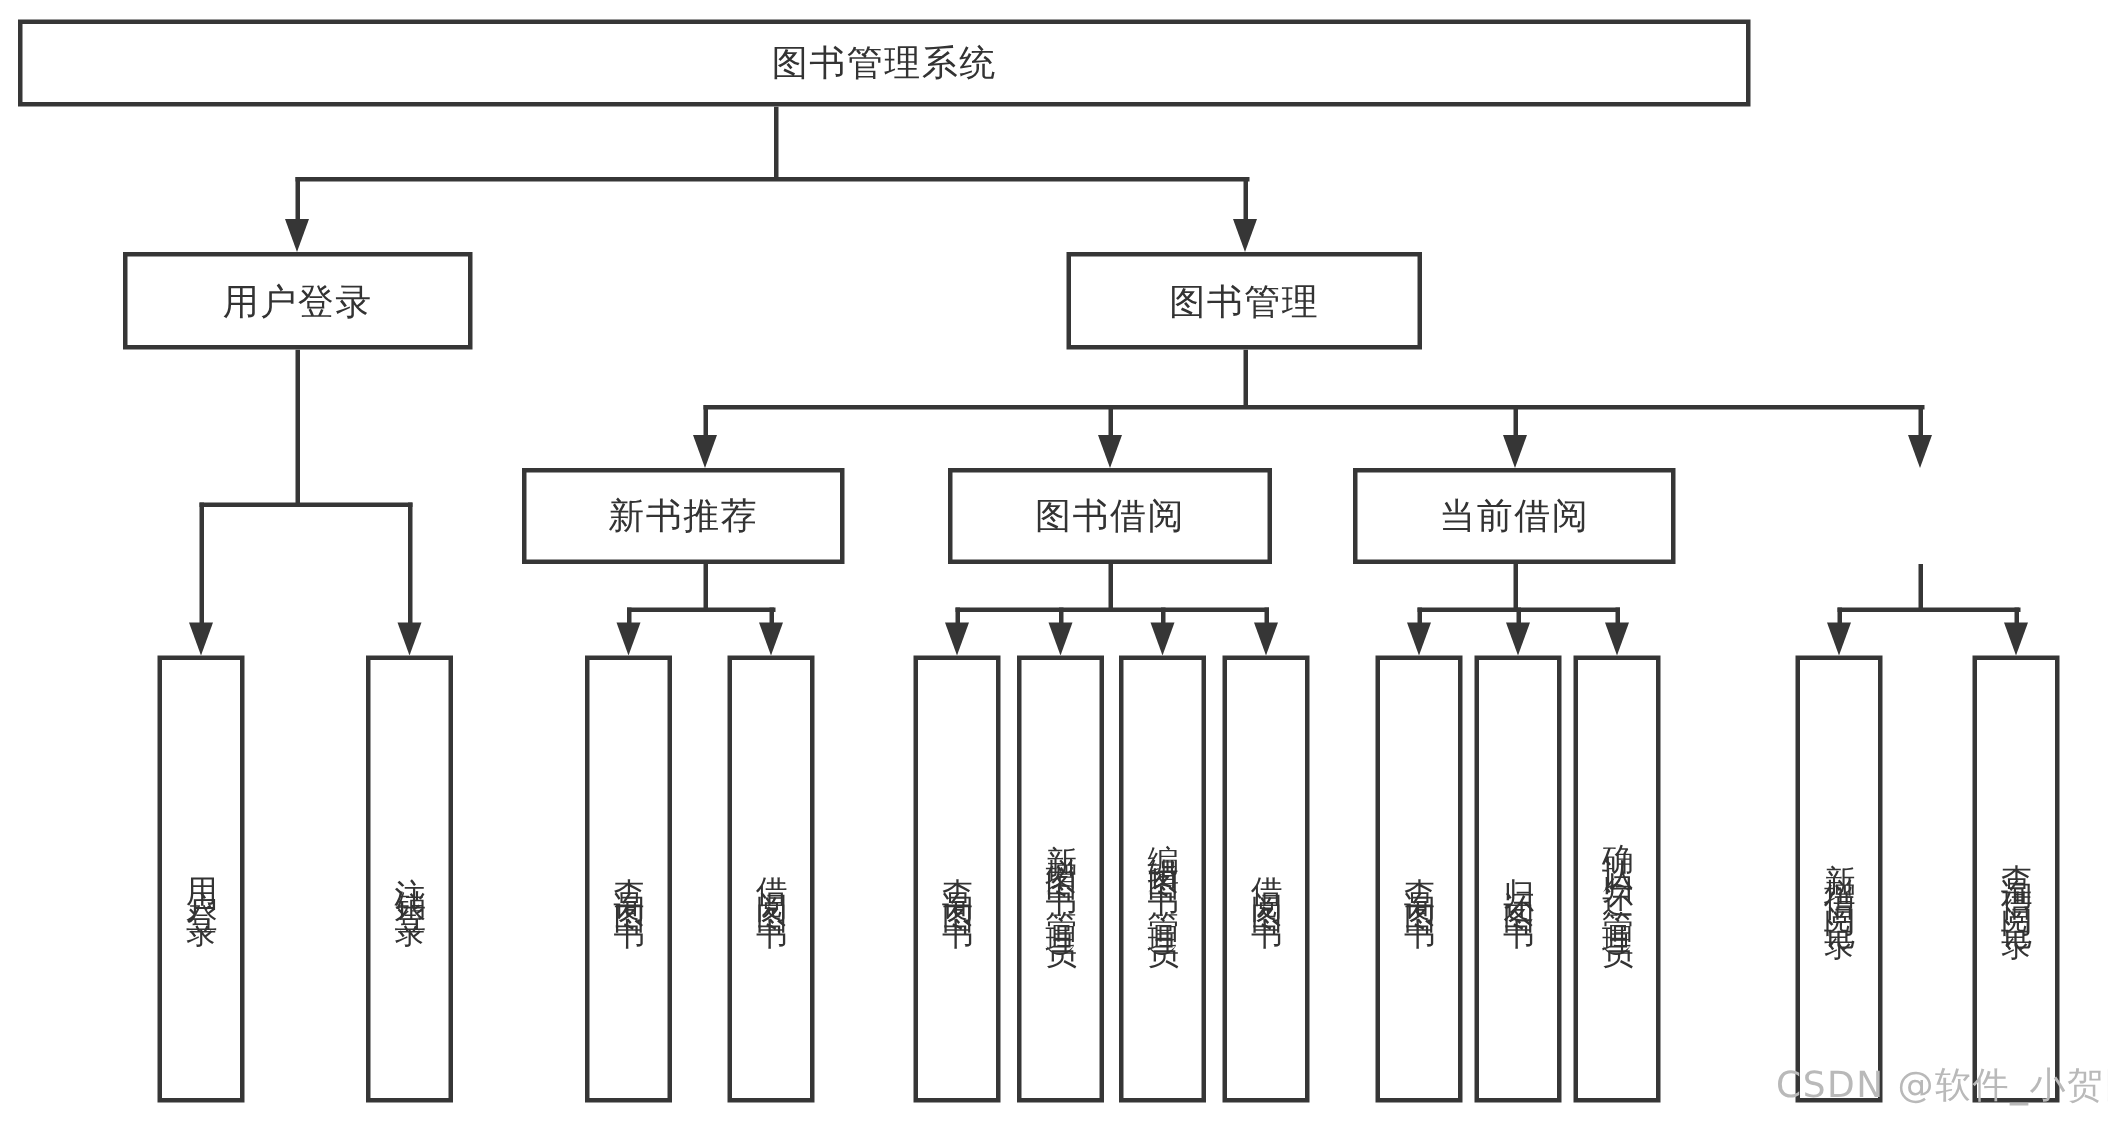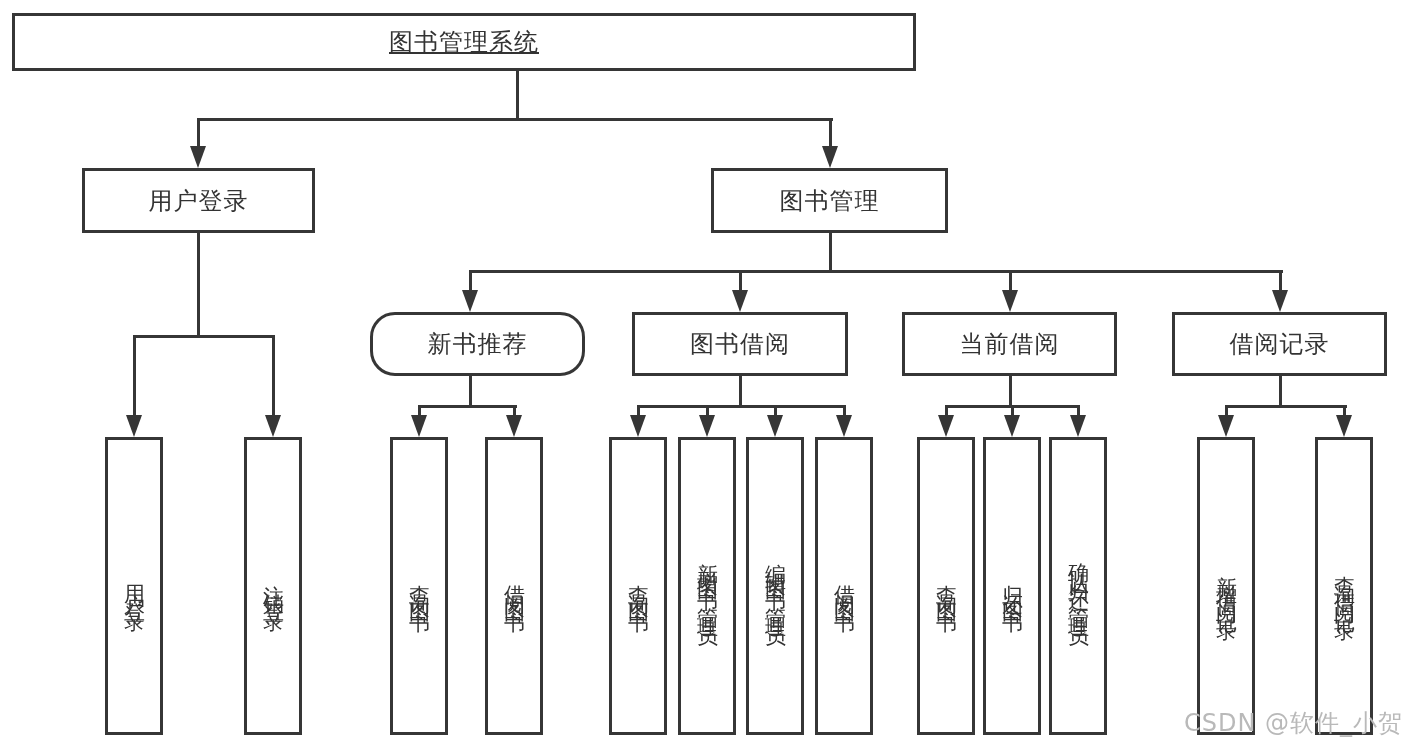--- a/index.html
+++ b/index.html
@@ -34,29 +34,28 @@
   .watermark{
     position:absolute;left:1184px;top:707px;z-index:5;
     font-size:24px;color:var(--watermark);letter-spacing:1px;white-space:nowrap;
   }
 </style>
 </head>
 <body>
 
 <div class="canvas">
 
-  <div class="node" style="left:12px;top:13px;width:904px;height:58px;text-decoration:underline;">图书管理系统</div>
+  <div class="node" style="left:12px;top:13px;width:1155px;height:58px;">图书管理系统</div>
 
   <div class="node" style="left:82px;top:168px;width:233px;height:65px;">用户登录</div>
   <div class="node" style="left:711px;top:168px;width:237px;height:65px;">图书管理</div>
 
-  <div class="node" style="left:370px;top:312px;width:215px;height:64px;border-radius:25px;">新书推荐</div>
+  <div class="node" style="left:348px;top:312px;width:215px;height:64px;">新书推荐</div>
   <div class="node" style="left:902px;top:312px;width:215px;height:64px;">当前借阅</div>
   <div class="node" style="left:632px;top:312px;width:216px;height:64px;">图书借阅</div>
-  <div class="node" style="left:1172px;top:312px;width:215px;height:64px;">借阅记录</div>
 
   <div class="node vert" style="left:105px;top:437px;width:58px;height:298px;">用户登录</div>
   <div class="node vert" style="left:244px;top:437px;width:58px;height:298px;">注销登录</div>
 
   <div class="node vert" style="left:390px;top:437px;width:58px;height:298px;">查询图书</div>
   <div class="node vert" style="left:485px;top:437px;width:58px;height:298px;">借阅图书</div>
 
   <div class="node vert" style="left:609px;top:437px;width:58px;height:298px;">查询图书</div>
   <div class="node vert" style="left:678px;top:437px;width:58px;height:298px;">新增图书（管理员）</div>
   <div class="node vert" style="left:746px;top:437px;width:58px;height:298px;">编辑图书（管理员）</div>

